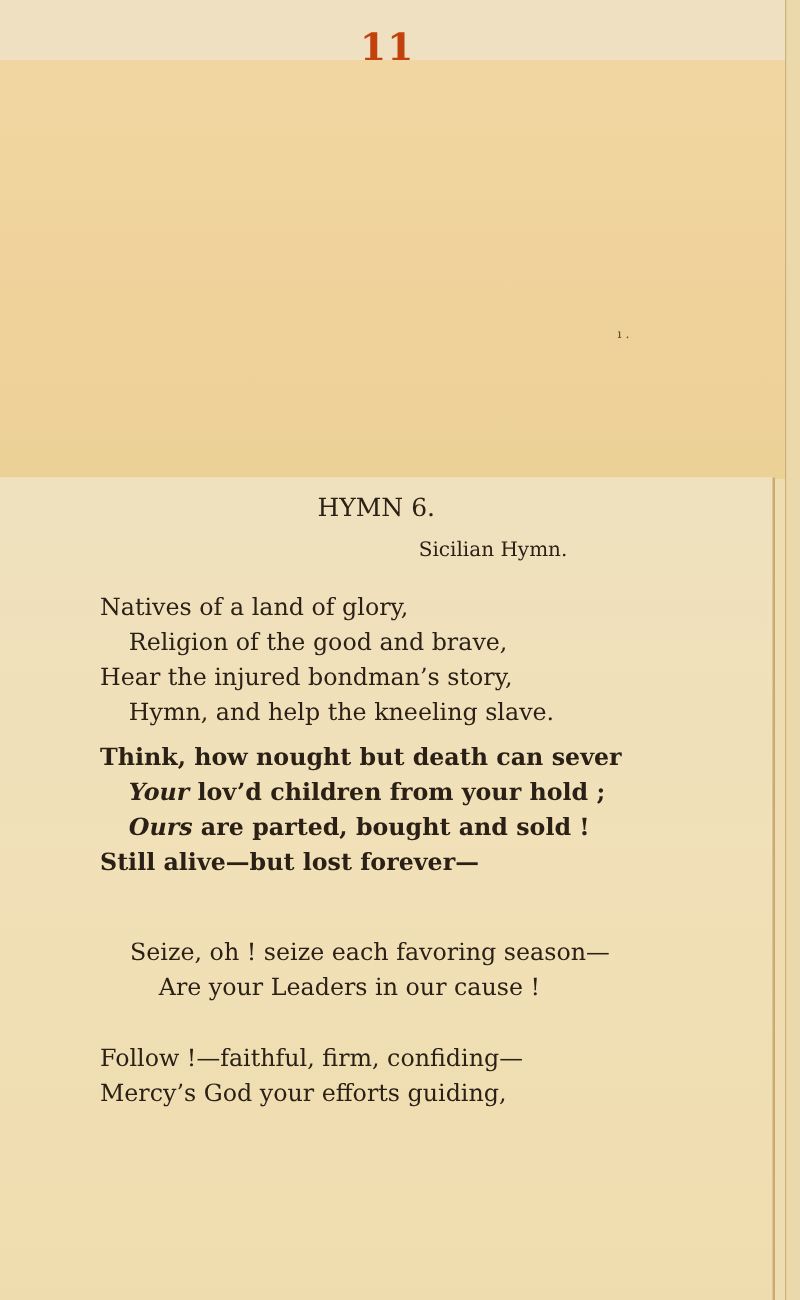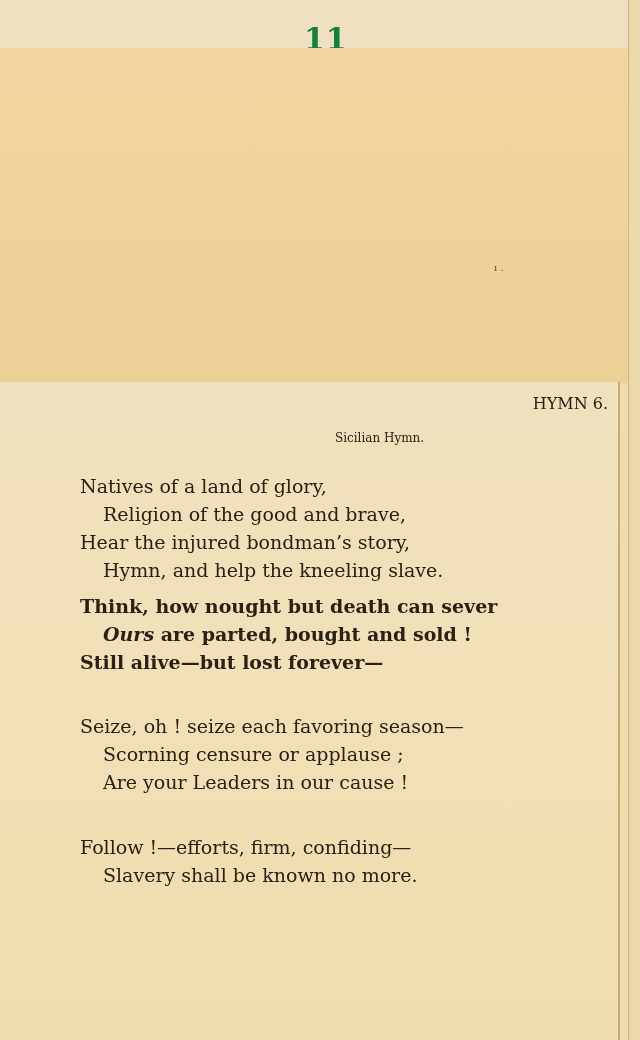--- a/index.html
+++ b/index.html
@@ -9,21 +9,21 @@
       font-family: "DejaVu Serif", "Liberation Serif", serif;
       color: #2a2016;
     }
     .top-strip {
       position: absolute; left: 0; top: 0; width: 628px; height: 62px;
       background: #eee0c0;
     }
     .page-number {
       position: absolute; left: 288px; top: 24px;
       font-size: 30px; font-weight: bold; letter-spacing: 1px;
-      color: #15803d; line-height: 1; margin-left: 16px;
+      color: #c2410c; line-height: 1;
     }
     .overlay {
       position: absolute; left: 0; top: 48px; width: 628px; height: 335px;
       background: #f0d39c;
       background-image: linear-gradient(180deg, #f2d6a1 0%, #efd29a 60%, #ecd197 100%);
     }
     .overlay-mark {
       position: absolute; left: 494px; top: 262px; font-size: 10px; color: #5a4a30;
     }
     .right-edge {
@@ -31,26 +31,26 @@
       background: #ecd9ab;
       border-left: 1px solid #cdb27a;
     }
     .lower-page {
       position: absolute; left: 0; top: 382px; width: 618px; height: 658px;
       background: #f1e2bd;
       background-image: linear-gradient(180deg, #efe1be 0%, #f1e0b7 50%, #efdcae 100%);
       border-right: 2px solid #c9ab72;
     }
     .hymn-title {
-      position: absolute; left: 0; top: 396px; width: 608px; text-align: right;
-      font-size: 16px; line-height: 1; color: #2a2016; padding-left: 0;
+      position: absolute; left: 0; top: 396px; width: 608px; text-align: center;
+      font-size: 20px; line-height: 1; color: #2a2016; padding-left: 0;
     }
     .hymn-title span { margin-left: -6px; }
     .tune {
-      position: absolute; left: 335px; top: 432px; font-size: 12px; line-height: 1;
+      position: absolute; left: 335px; top: 432px; font-size: 16px; line-height: 1;
     }
     .stanza { position: absolute; left: 80px; width: 520px; }
     .line {
       font-size: 19px; line-height: 28px; white-space: nowrap;
     }
     .line.indent { padding-left: 23px; }
     em { font-style: italic; }
   </style>
 </head>
 <body>
@@ -70,26 +70,26 @@
 
 <div class="stanza" style="top:472px;">
   <div class="line">Natives of a land of glory,</div>
   <div class="line indent">Religion of the good and brave,</div>
   <div class="line">Hear the injured bondman’s story,</div>
   <div class="line indent">Hymn, and help the kneeling slave.</div>
 </div>
 
 <div class="stanza" style="top:592px;font-weight:bold;">
   <div class="line">Think, how nought but death can sever</div>
+  <div class="line indent"><em>Your</em><span> lov’d children from your hold ;</span></div>
   <div class="line indent"><em>Ours</em><span> are parted, bought and sold !</span></div>
   <div class="line">Still alive—but lost forever—</div>
 </div>
 
-<div class="stanza" style="top:712px;">
+<div class="stanza" style="top:748px;margin-left:24px;">
   <div class="line">Seize, oh ! seize each favoring season—</div>
-  <div class="line indent">Scorning censure or applause ;</div>
   <div class="line indent">Are your Leaders in our cause !</div>
 </div>
 
 <div class="stanza" style="top:833px;">
-  <div class="line">Follow !—efforts, firm, confiding—</div>
-  <div class="line indent">Slavery shall be known no more.</div>
+  <div class="line">Follow !—faithful, firm, confiding—</div>
+  <div class="line">Mercy’s God your efforts guiding,</div>
 </div>
 
 </body></html>

